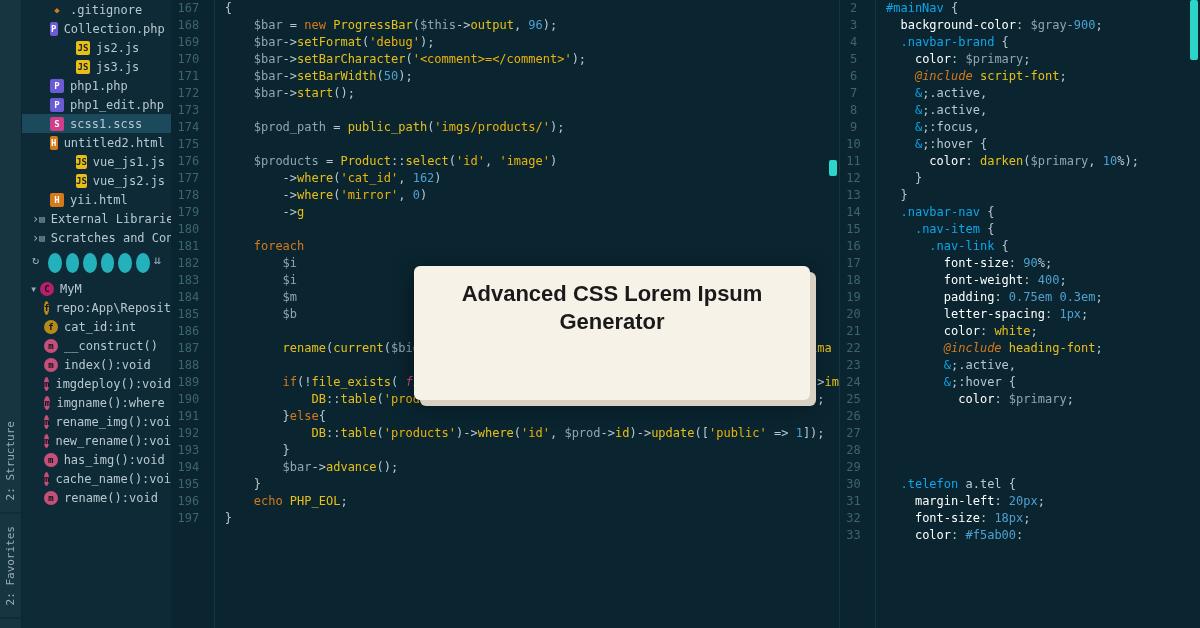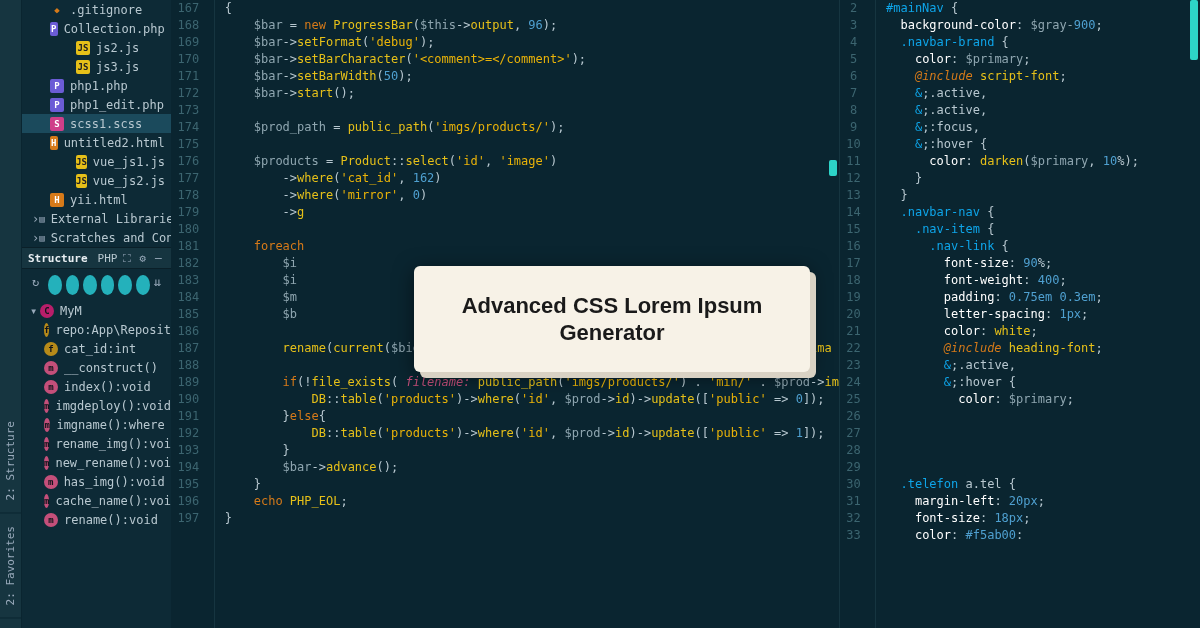--- a/index.html
+++ b/index.html
@@ -151,25 +151,25 @@
 
 .scrollstrip {
   position: absolute; right: 2px; top: 0; width: 8px; height: 100%;
 }
 .scrollstrip .mark { position: absolute; width: 8px; height: 10px; background: #2dd4c8; border-radius: 2px; }
 
 
 .overlay-card {
   position: absolute;
   left: 414px; top: 266px;
-  width: 396px; height: 106px;
+  width: 396px; height: 134px;
   background: #f7f2e7;
   border-radius: 6px;
   box-shadow: 6px 6px 0 0 #d9d2c4, 0 4px 20px rgba(0,0,0,.5);
-  display: flex; align-items: center; justify-content: center;
+  display: flex; align-items: flex-start; justify-content: center;
   padding: 14px 28px;
   text-align: center;
 }
 .overlay-card h1 {
   font-family: Arial, sans-serif;
   font-size: 22px;
   font-weight: 700;
   color: #1a1a1a;
   line-height: 1.25;
 }
@@ -237,30 +237,20 @@
           <span class="ico" style="color:#9ab">▤</span>
           <span>External Libraries</span>
         </div>
         <div class="tree-row">
           <span class="caret">›</span>
           <span class="ico" style="color:#9ab">▤</span>
           <span>Scratches and Consoles</span>
         </div>
       </div>
 
-    <div class="panel-header">
-      <div class="tabs">
-        <span style="font-weight:bold;color:#e8eef2">Structure</span>
-        <span>PHP</span>
-      </div>
-      <span class="sp"></span>
-      <span class="tool">⛶</span>
-      <span class="tool">⚙</span>
-      <span class="tool">─</span>
-    </div>
 
     <div class="dots-row">
       <span class="tool" style="width:18px;color:#9ab">↻</span>
       <div class="dot"></div>
       <div class="dot"></div>
       <div class="dot"></div>
       <div class="dot"></div>
       <div class="dot"></div>
       <div class="dot"></div>
       <span class="tool" style="margin-left:auto;color:#9ab">⇊</span>

